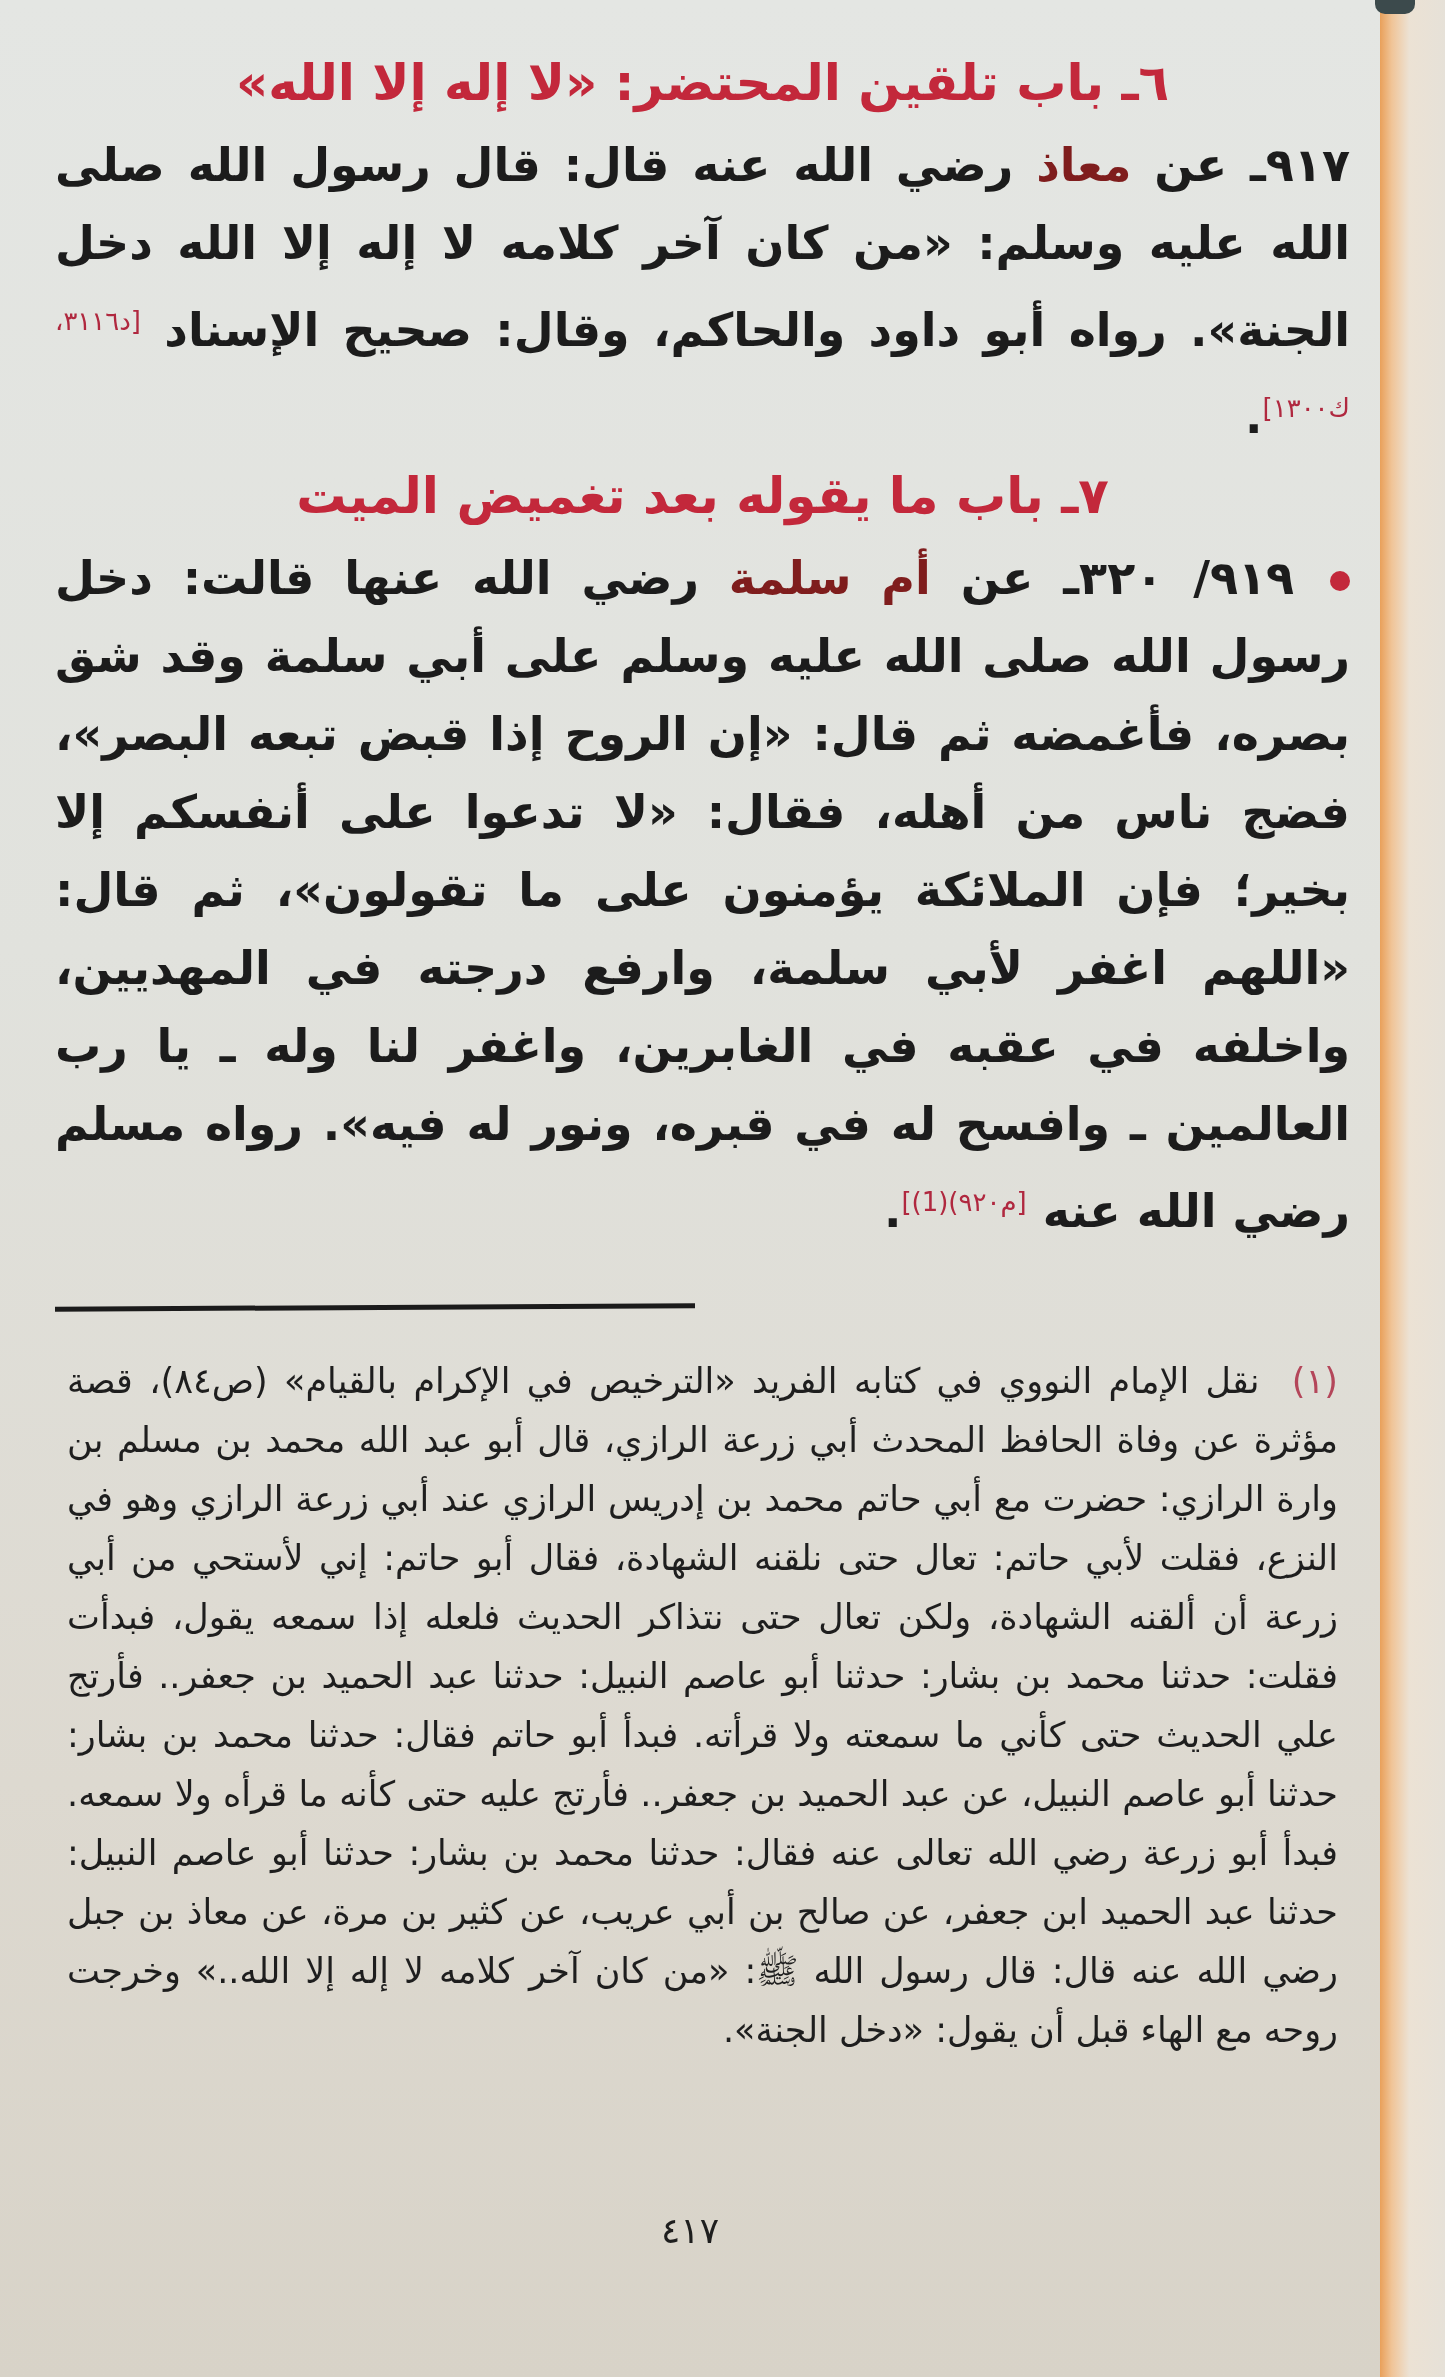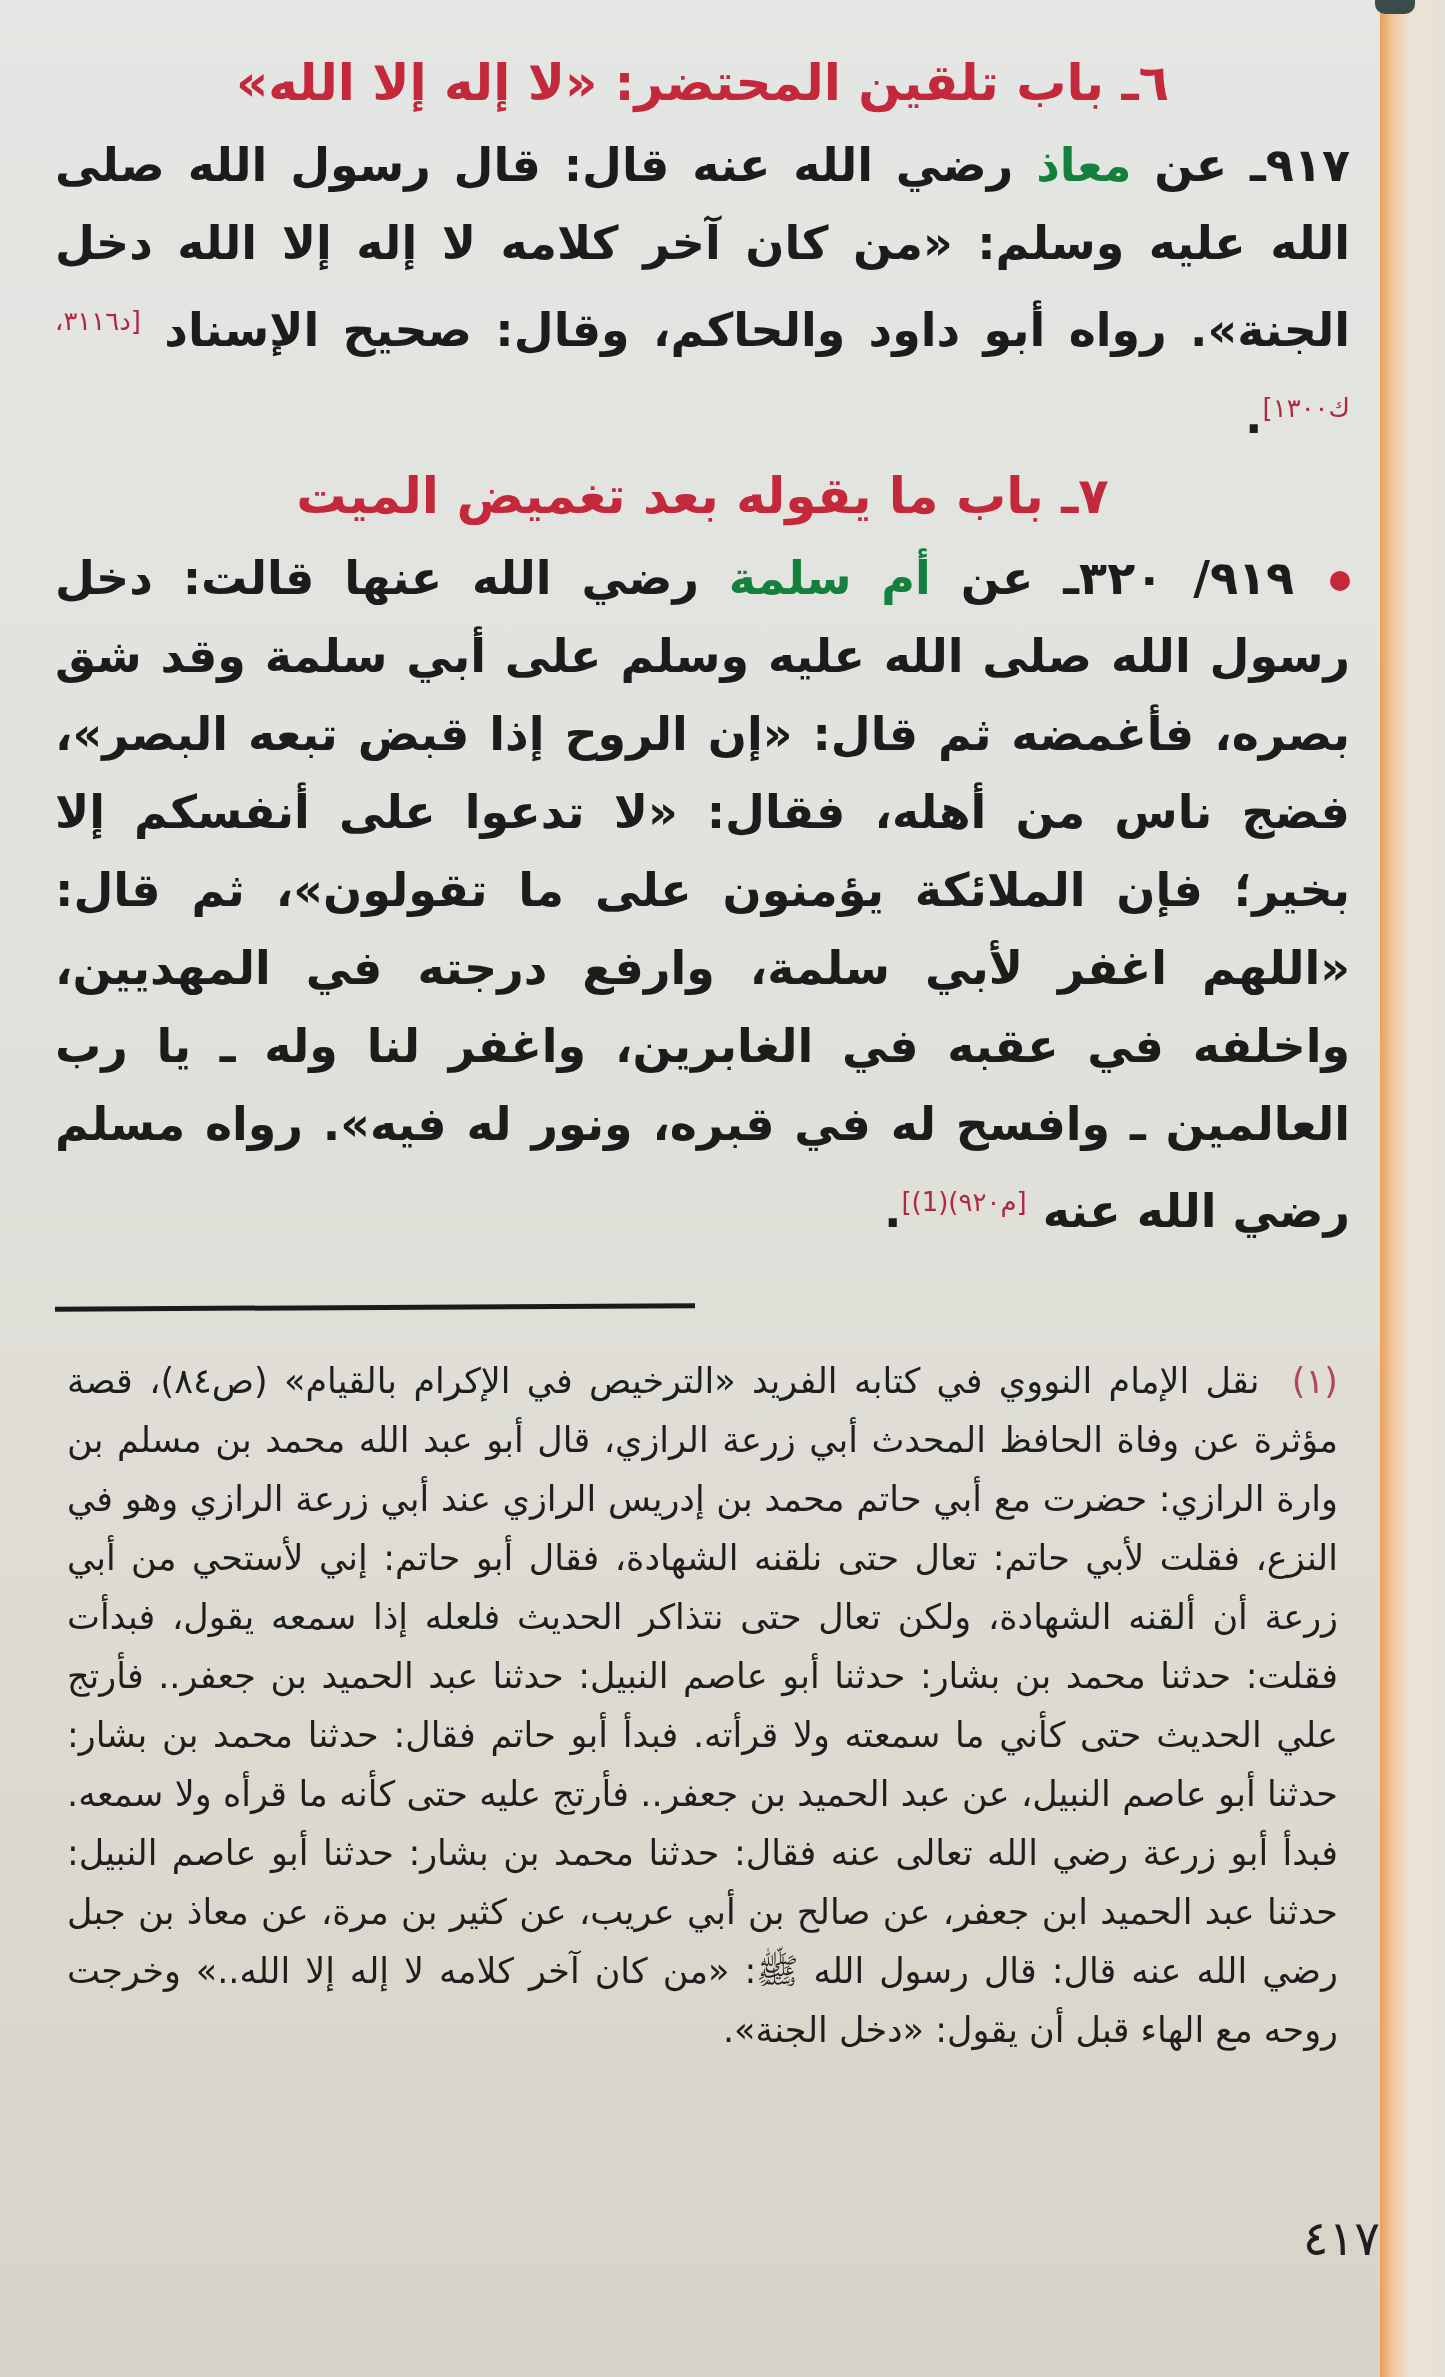--- a/index.html
+++ b/index.html
@@ -27,42 +27,42 @@
     color: #1c1c1c;
   }
   .heading {
     text-align: center; color: #c3283b; font-weight: bold;
     font-size: 50px; line-height: 66px; margin: 0 0 10px 0;
   }
   .para {
     font-size: 46px; line-height: 78px; font-weight: bold; margin: 0;
   }
   .para .num { color: #1c1c1c; margin-top: 44px; }
-  .para .narrator { color: #15803d; }
+  .para .narrator { color: #7f1d1d; }
   .bullet {
     display: inline-block; width: 20px; height: 20px; border-radius: 50%;
     background: #c3283b; margin-left: 6px; vertical-align: middle;
   }
   .ref {
     color: #b0283f; font-size: 26px; font-weight: normal; vertical-align: super;
   }
   .sup { font-size: 26px; vertical-align: super; }
   .divider {
     position: absolute; left: 55px; width: 640px; top: 1305px;
     height: 5px; background: #1b1b1b; transform: rotate(-0.3deg);
   }
   .footnotes {
     position: absolute; left: 55px; right: 95px; top: 1340px;
     direction: rtl; text-align: justify;
     font-size: 35px; line-height: 59px; color: #1e1e1e;
   }
   .fn-marker { color: #b4465a; margin-left: 16px; }
   .page-number {
     position: absolute; left: 0; width: 1380px; top: 2210px;
-    text-align: right; font-size: 48px; color: #1e1e1e;
+    text-align: center; font-size: 36px; color: #1e1e1e;
   }
 </style>
 </head>
 <body>
 
 <div class="page"></div>
 <div class="spine"></div>
 <div class="spine-top"></div>
 
 <div class="content">

